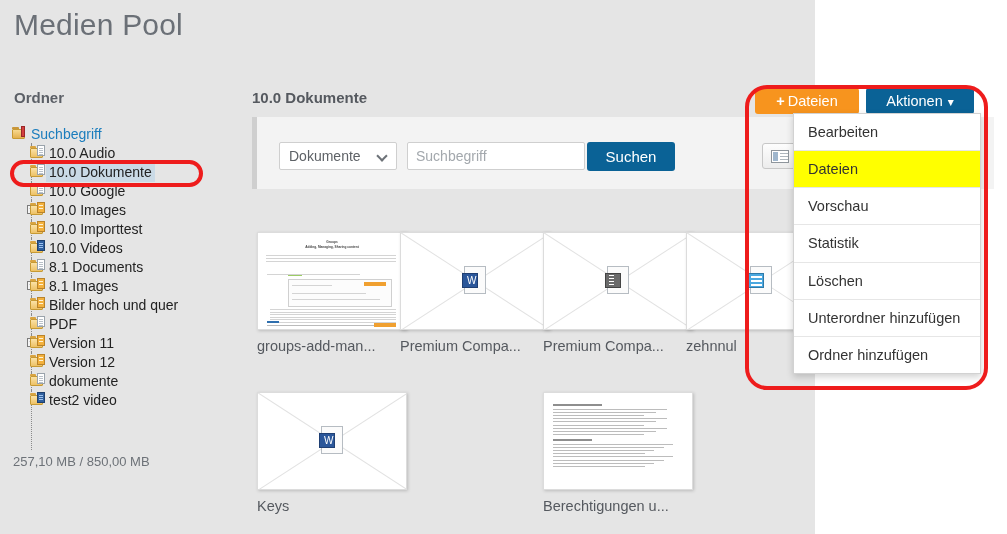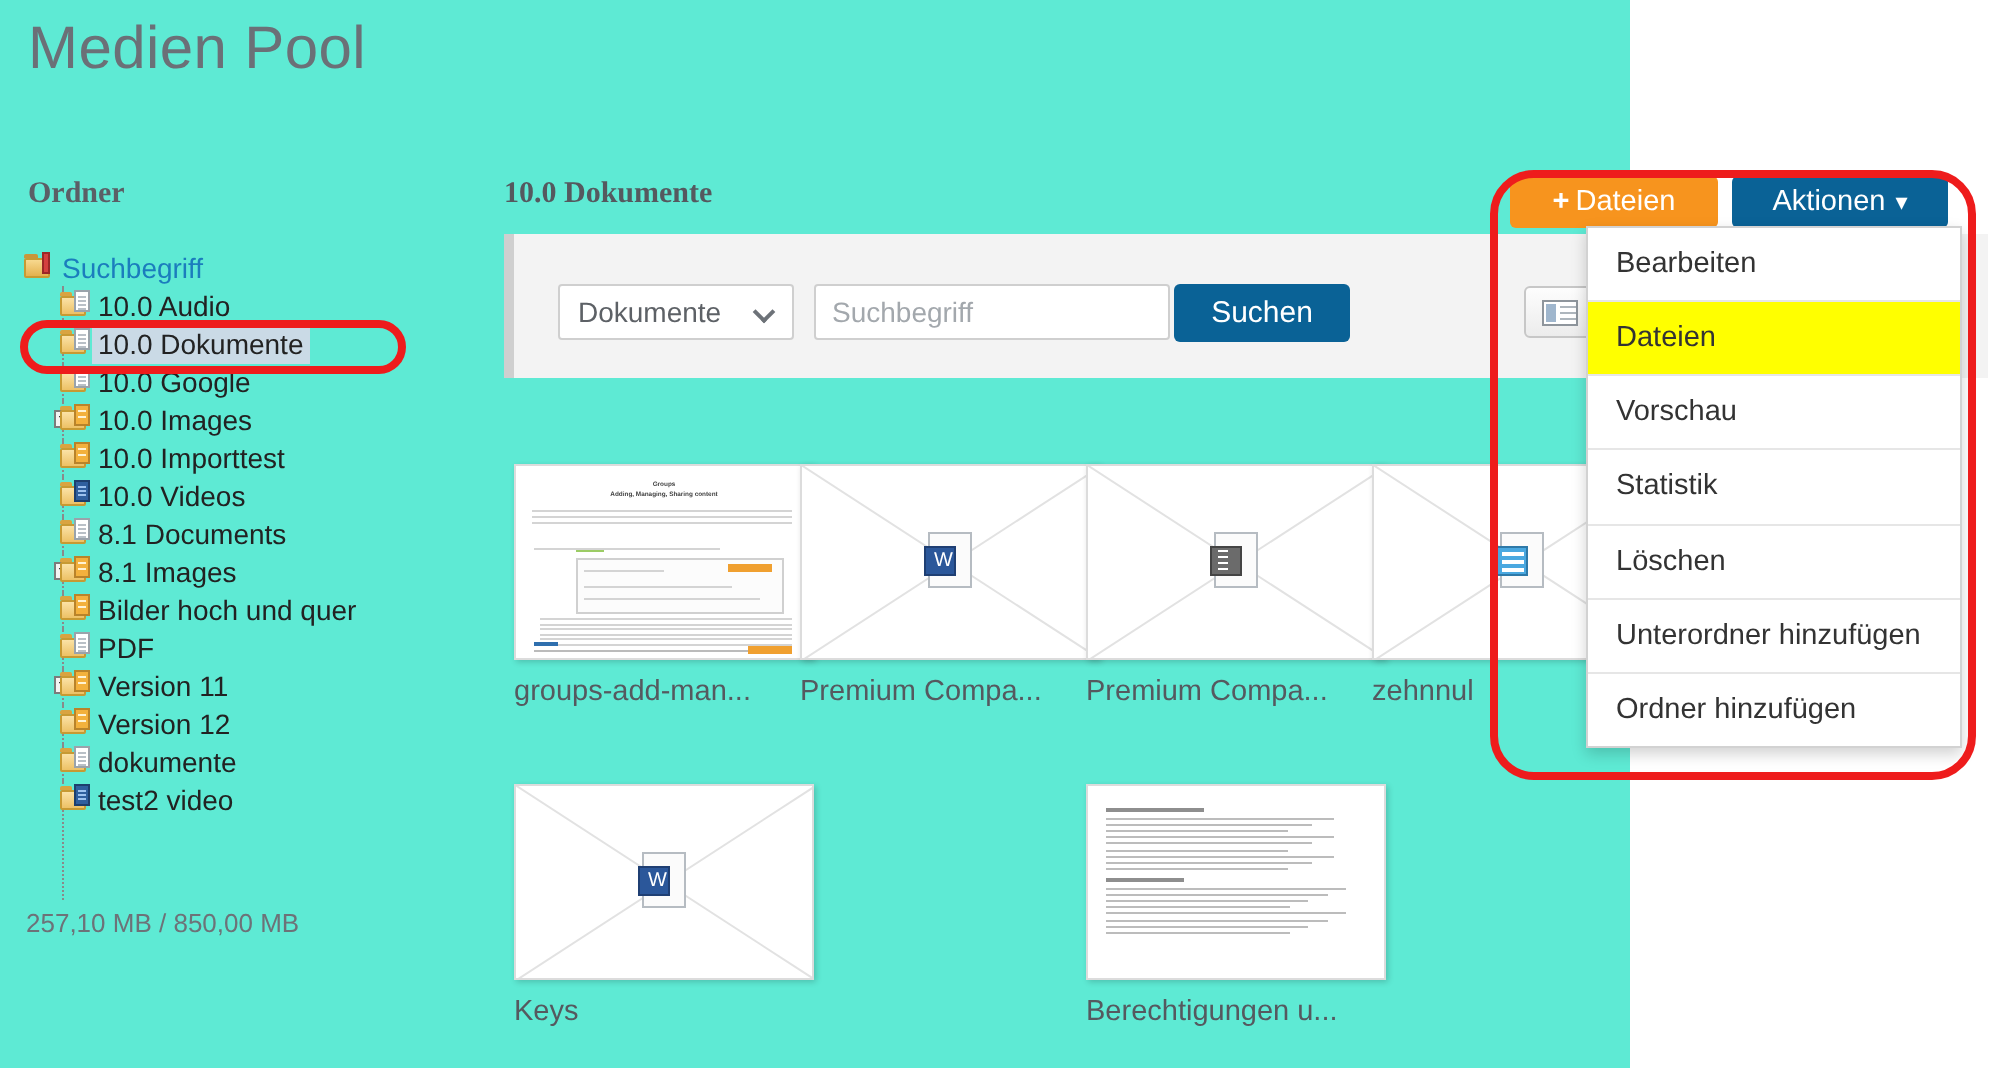--- a/index.html
+++ b/index.html
@@ -3,32 +3,32 @@
 <meta charset="utf-8">
 <style>
   * { box-sizing: border-box; }
   html, body {
     margin: 0; padding: 0;
     width: 1007px; height: 534px;
     background: #ffffff;
     font-family: "Liberation Sans", sans-serif;
     overflow: hidden;
   }
-  #app { position: relative; width: 815px; height: 534px; background:#5eead4; }
+  #app { position: relative; width: 815px; height: 534px; background:#e5e5e5; }
 
   
   .page-title {
     position: absolute; left: 14px; top: 8px;
     font-size: 30px; color: #6b7077; font-weight: 400;
     letter-spacing: .2px;
   }
 
   
   .col-head {
-    position: absolute; font-size: 15px; font-weight: bold; color: #5b5f66; font-family: Liberation Serif, serif;
+    position: absolute; font-size: 15px; font-weight: bold; color: #5b5f66;
   }
   #folder-head { left: 14px; top: 89px; }
   #content-head { left: 252px; top: 89px; color:#55595f; }
 
   
   .tree {
     position: absolute; left: 12px; top: 124px; width: 228px;
     font-size: 14px; color: #222;
   }
   .tnode {

